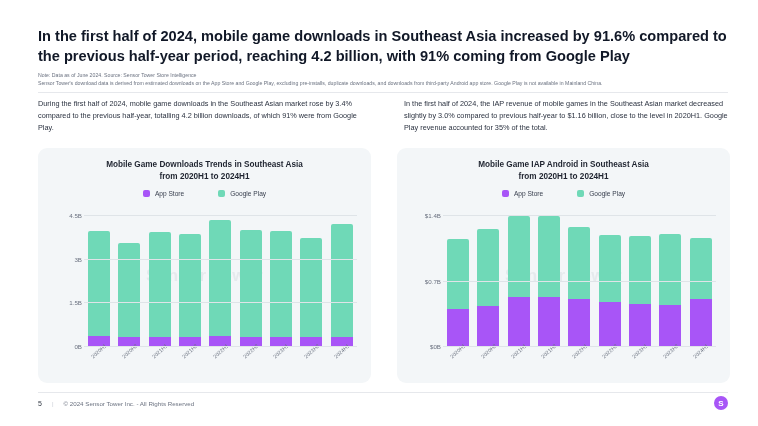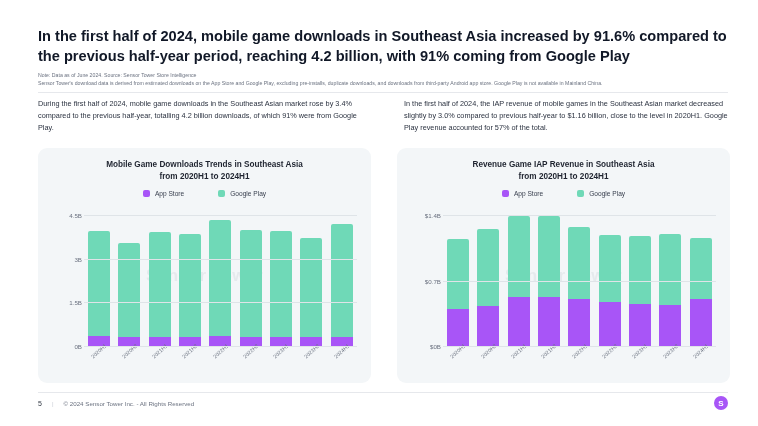--- a/index.html
+++ b/index.html
@@ -121,21 +121,21 @@
 
   <div class="note">
     <div>Note: Data as of June 2024. Source: Sensor Tower Store Intelligence</div>
     <div>Sensor Tower's download data is derived from estimated downloads on the App Store and Google Play, excluding pre-installs, duplicate downloads, and downloads from third-party Android app store. Google Play is not available in Mainland China.</div>
   </div>
 
   <div class="divider top"></div>
 
   <div class="summaries">
     <div class="summary">During the first half of 2024, mobile game downloads in the Southeast Asian market rose by 3.4% compared to the previous half-year, totalling 4.2 billion downloads, of which 91% were from Google Play.</div>
-    <div class="summary">In the first half of 2024, the IAP revenue of mobile games in the Southeast Asian market decreased slightly by 3.0% compared to previous half-year to $1.16 billion, close to the level in 2020H1. Google Play revenue accounted for 57% of the total.</div>
+    <div class="summary">In the first half of 2024, the IAP revenue of mobile games in the Southeast Asian market decreased slightly by 3.0% compared to previous half-year to $1.16 billion, close to the level in 2020H1. Google Play revenue accounted for 35% of the total.</div>
   </div>
 
   <div class="panels">
 
     <div class="panel">
       <div class="panel-title">
         <div>Mobile Game Downloads Trends in Southeast Asia</div>
         <div>from 2020H1 to 2024H1</div>
       </div>
       <div class="legend">
@@ -225,21 +225,21 @@
           <div class="xlab">2024H1</div>
         </div>
     <div class="gridline" style="top: 198px;"></div>
         <div class="gridline" style="top: 154.25px;"></div>
         <div class="gridline" style="top: 110.5px;"></div>
         <div class="gridline" style="top: 66.75px;"></div>
       </div>
 
     <div class="panel">
       <div class="panel-title">
-        <div>Revenue Game IAP Revenue in Southeast Asia</div>
+        <div>Mobile Game IAP Android in Southeast Asia</div>
         <div>from 2020H1 to 2024H1</div>
       </div>
       <div class="legend">
         <div class="item">
           <span class="swatch" style="background:#a855f7"></span>
           <span>App Store</span>
         </div>
         <div class="item">
           <span class="swatch" style="background:#6fd9b7"></span>
           <span>Google Play</span>

